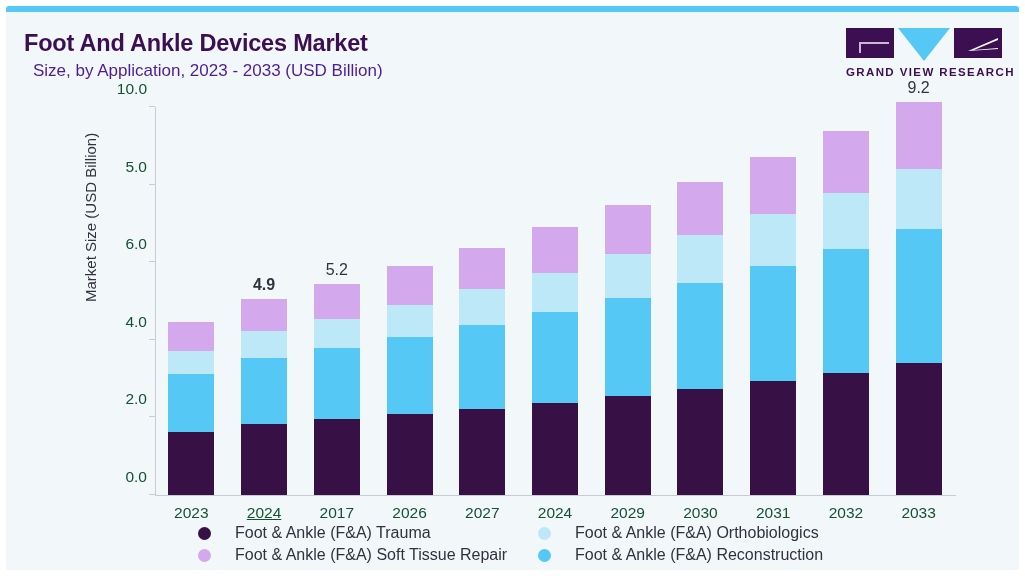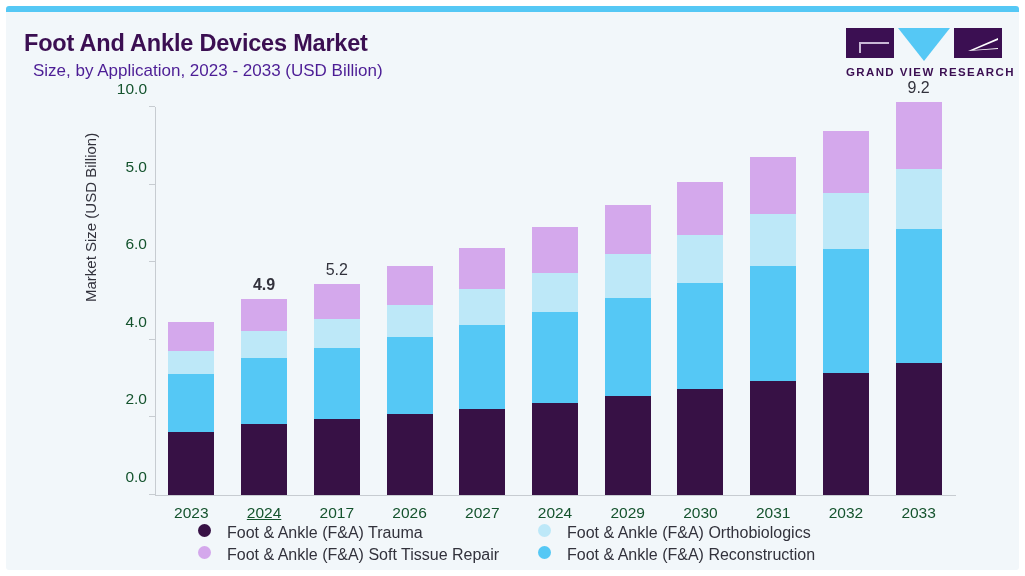--- a/index.html
+++ b/index.html
@@ -82,21 +82,21 @@
   }
   .xtick{
     position:absolute;top:492px;transform:translateX(-50%);
     font-size:15.5px;color:#14532d;white-space:nowrap;
   }
   .legend{
     position:absolute;left:192px;top:512px;width:700px;
     display:grid;grid-template-columns:330px 330px;
     row-gap:4px;column-gap:10px;
   }
-  .legend-item{display:flex;align-items:flex-start;gap:16px;}
+  .legend-item{display:flex;align-items:center;gap:24px;}
   .dot{width:13px;height:13px;border-radius:50%;flex:0 0 auto;}
   .legend-label{font-size:16px;color:#32323c;white-space:nowrap;}
 </style>
 </head>
 <body>
 
 <div class="frame">
 
   <div class="header">
     <div class="title">Foot And Ankle Devices Market</div>

